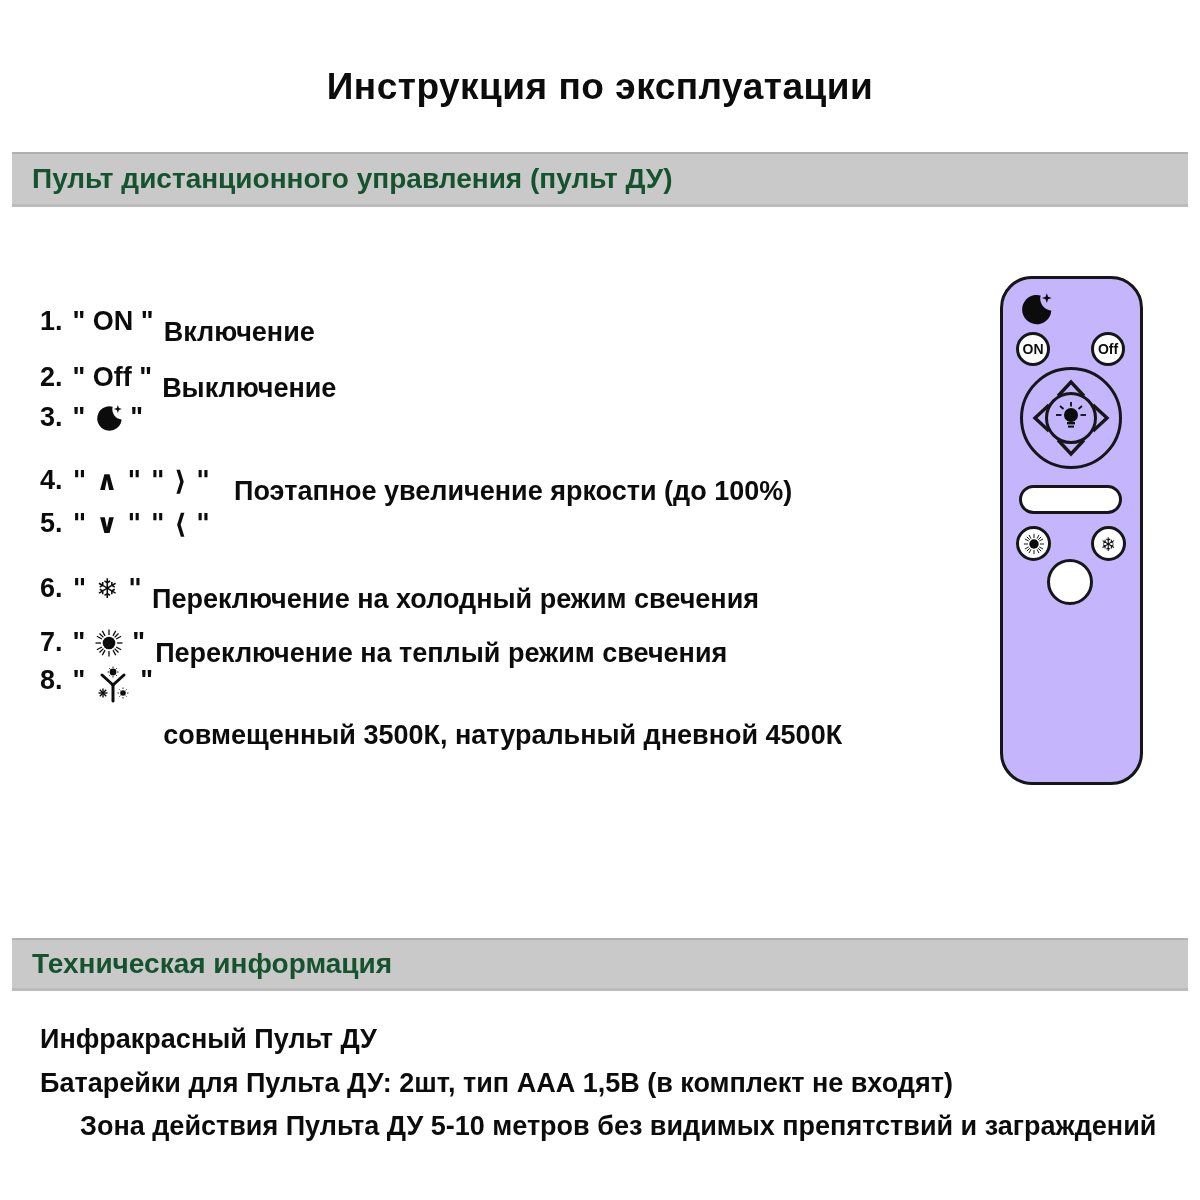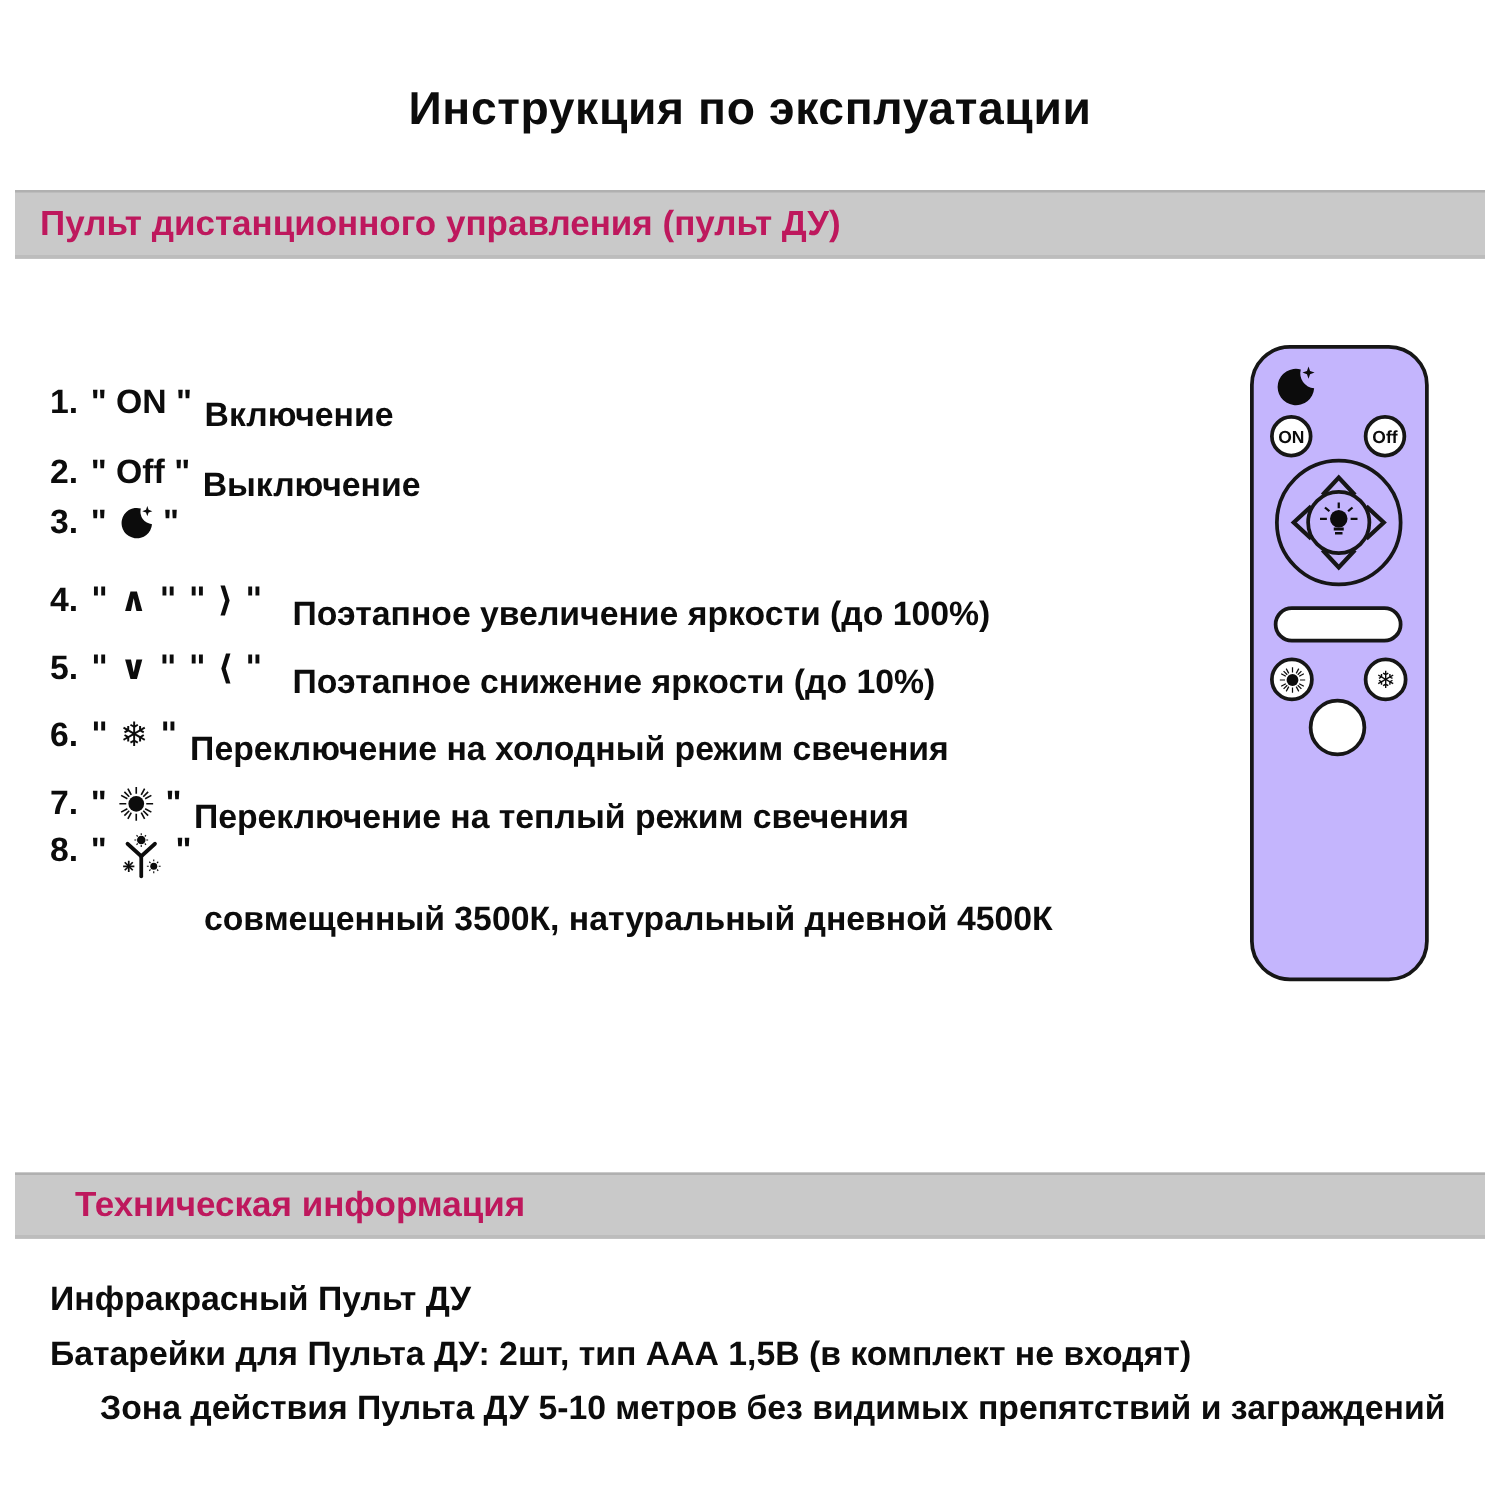--- a/index.html
+++ b/index.html
@@ -14,23 +14,23 @@
     top:66px;left:0;width:1200px;text-align:center;
     font-size:37px;font-weight:bold;letter-spacing:0.5px;
   }
   
   .section-bar{
     left:12px;right:12px;background:#c9c9c9;
     border-top:2px solid #b0b0b0;border-bottom:3px solid #bcbcbc;
     display:flex;align-items:center;
   }
   #bar-remote{top:152px;height:50px;}
-  #bar-tech{top:938px;height:48px;padding-left:28px;}
+  #bar-tech{top:938px;height:48px;}
   .section-heading{
-    margin-left:20px;font-size:28px;font-weight:bold;color:#be185d;
+    margin-left:20px;font-size:28px;font-weight:bold;color:#14532d;
   }
   
   .item{
     left:40px;display:flex;align-items:center;white-space:pre;
     font-size:27px;font-weight:bold;line-height:33px;
   }
   .item .num{margin-right:10px;}
   .item .glyphs{font-family:"DejaVu Sans",sans-serif;}
   .item .desc{margin-left:10px;margin-top:22px;}
   .item .desc.gap-lg{margin-left:24px;}
@@ -151,21 +151,21 @@
   <span class="num">3.</span><span>" </span><span class="icon-slot"><svg width="30" height="30" viewBox="0 0 32 32">
         <use href="#def-moon"></use>
       </svg></span><span> "</span>
 </div>
 
 <div class="abs item" style="top:453px">
   <span class="num">4.</span><span class="glyphs">" ∧ " " ⟩ "</span><span class="desc gap-lg">Поэтапное увеличение яркости (до 100%)</span>
 </div>
 
 <div class="abs item" style="top:507px">
-  <span class="num">5.</span><span class="glyphs">" ∨ " " ⟨ "</span><span class="desc gap-lg">Поэтапное снижение яркости (до 10%)</span>
+  <span class="num">5.</span><span class="glyphs">" ∨ " " ⟨ "</span>
 </div>
 
 <div class="abs item" style="top:561px">
   <span class="num">6.</span><span class="glyphs">" ❄ "</span><span class="desc">Переключение на холодный режим свечения</span>
 </div>
 
 <div class="abs item" style="top:615px">
   <span class="num">7.</span><span>" </span><span class="icon-slot"><svg width="32" height="32" viewBox="0 0 32 32">
         <use href="#def-sun"></use>
       </svg></span><span> "</span><span class="desc">Переключение на теплый режим свечения</span>

